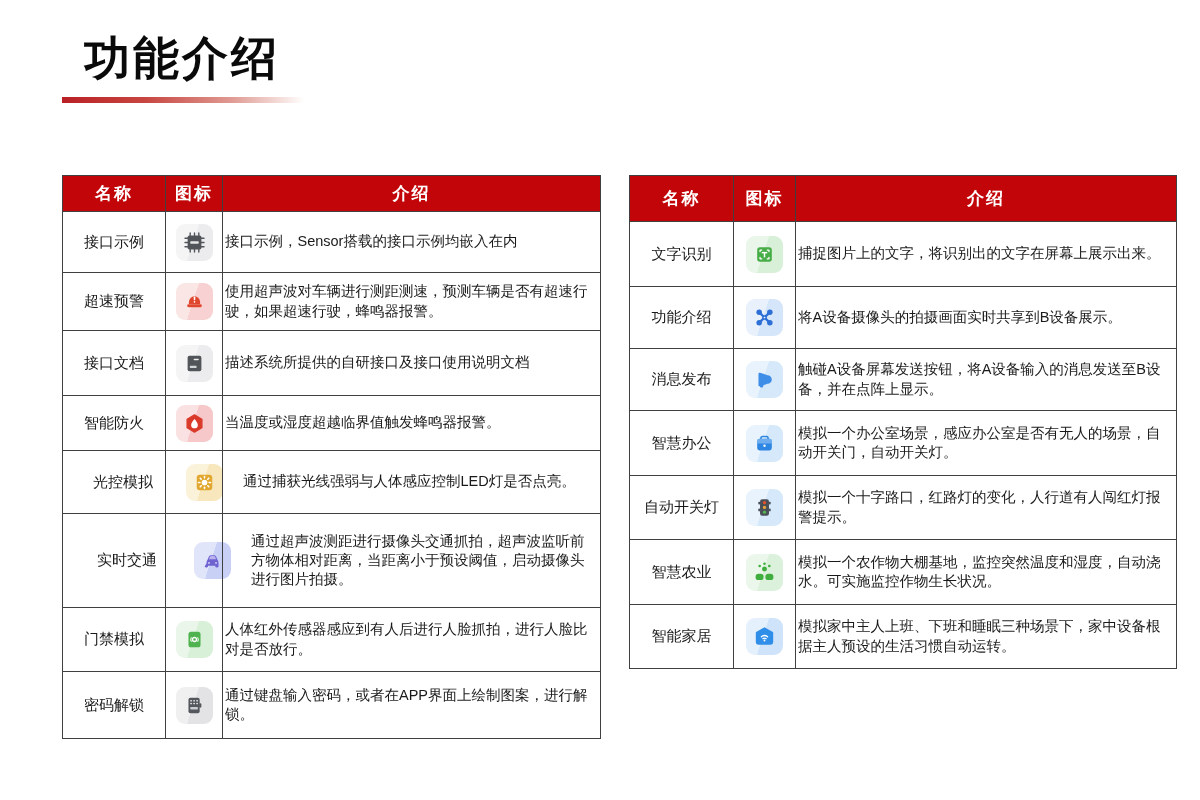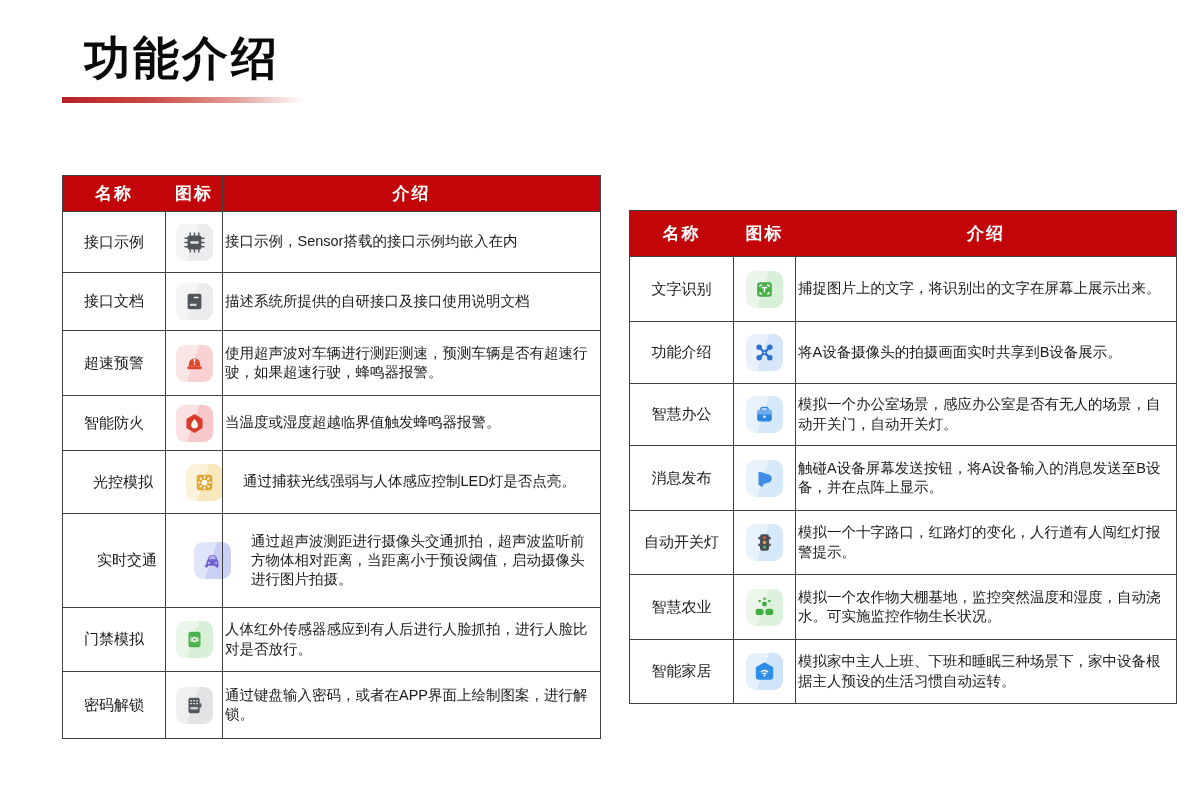--- a/index.html
+++ b/index.html
@@ -10,21 +10,21 @@
   .title{
     position:absolute;left:84px;top:28px;font-size:46px;font-weight:900;
     letter-spacing:3px;color:#0a0a0a;
   }
   .rule{
     position:absolute;left:62px;top:97px;width:242px;height:6px;
     background:linear-gradient(90deg,#b92025 0%,#c84742 35%,#e09a93 70%,#f6e3e0 92%,rgba(255,255,255,0) 100%);
   }
   .tables-row{
     position:absolute;left:62px;top:175px;width:1113px;
-    display:flex;gap:28px;align-items:center;
+    display:flex;gap:28px;align-items:flex-start;
   }
   table.ftable{border-collapse:collapse;table-layout:fixed;background:#fff;}
   #table-0{width:538px;}
   #table-1{width:547px;}
   .ftable th,.ftable td{border:1px solid #404040;}
   .ftable th{
     background:#c20508;color:#ffffff;font-size:17px;font-weight:bold;
     letter-spacing:2px;text-align:center;padding:0;
   }
   #table-0 th{height:35px;}
@@ -99,45 +99,45 @@
                   <line x1="26" y1="23" x2="29" y2="23"></line>
    </g>
    <rect x="10" y="10" width="16" height="16" rx="2" fill="#515459"></rect>
    <rect x="13" y="16.6" width="10" height="2.8" rx="1" fill="#ffffff" opacity="0.85"></rect>
               </svg>
             </div>
           </td>
           <td class="c-desc">接口示例，Sensor搭载的接口示例均嵌入在内</td>
         </tr>
         <tr>
-          <td class="c-name">接口文档</td>
-          <td class="c-icon">
-            <div class="tile" style="--tile-bg: #ececee;">
-              <svg width="31" height="31" viewBox="0 0 36 36">
-   <rect x="10" y="9" width="16" height="18" rx="2.2" fill="#515459"></rect>
-   <rect x="17" y="12.4" width="6" height="1.9" rx="0.9" fill="#ffffff" opacity="0.9"></rect>
-   <rect x="12.5" y="20.6" width="8" height="2.6" rx="0.8" fill="#ffffff" opacity="0.75"></rect>
-              </svg>
-            </div>
-          </td>
-          <td class="c-desc">描述系统所提供的自研接口及接口使用说明文档</td>
-        </tr>
-        <tr>
           <td class="c-name">超速预警</td>
           <td class="c-icon">
             <div class="tile" style="--tile-bg: #f8d2d2;">
               <svg width="31" height="31" viewBox="0 0 36 36">
    <path d="M11.5 21 v-2 a6.5 7 0 0 1 13 0 v2 Z" fill="#e0452e"></path>
    <rect x="17.1" y="12.3" width="1.8" height="4.4" rx="0.9" fill="#ffffff"></rect>
    <circle cx="18" cy="18.4" r="1" fill="#ffffff"></circle>
    <rect x="9.5" y="21.3" width="17" height="3.4" rx="1.7" fill="#e0452e"></rect>
               </svg>
             </div>
           </td>
           <td class="c-desc">使用超声波对车辆进行测距测速，预测车辆是否有超速行驶，如果超速行驶，蜂鸣器报警。</td>
+        </tr>
+        <tr>
+          <td class="c-name">接口文档</td>
+          <td class="c-icon">
+            <div class="tile" style="--tile-bg: #ececee;">
+              <svg width="31" height="31" viewBox="0 0 36 36">
+   <rect x="10" y="9" width="16" height="18" rx="2.2" fill="#515459"></rect>
+   <rect x="17" y="12.4" width="6" height="1.9" rx="0.9" fill="#ffffff" opacity="0.9"></rect>
+   <rect x="12.5" y="20.6" width="8" height="2.6" rx="0.8" fill="#ffffff" opacity="0.75"></rect>
+              </svg>
+            </div>
+          </td>
+          <td class="c-desc">描述系统所提供的自研接口及接口使用说明文档</td>
         </tr>
         <tr>
           <td class="c-name">智能防火</td>
           <td class="c-icon">
             <div class="tile" style="--tile-bg: #f6c8ca;">
               <svg width="31" height="31" viewBox="0 0 36 36">
    <polygon points="18,8 26.6,13 26.6,23 18,28 9.4,23 9.4,13" fill="#d93a29" stroke="#d93a29" stroke-width="1.5" stroke-linejoin="round"></polygon>
    <path d="M18 12.8 c2.6 3.2 3.9 5 3.9 6.9 a3.9 3.9 0 0 1 -7.8 0 c0 -1.9 1.3 -3.7 3.9 -6.9 Z" fill="#ffffff"></path>
               </svg>
             </div>
@@ -266,44 +266,44 @@
                   <circle cx="24.2" cy="24.2" r="3.2"></circle>
      <rect x="15.3" y="15.3" width="5.4" height="5.4" rx="1.7"></rect>
    </g>
    <circle cx="18" cy="18" r="1" fill="#ffffff" opacity="0.9"></circle>
               </svg>
             </div>
           </td>
           <td class="c-desc">将A设备摄像头的拍摄画面实时共享到B设备展示。</td>
         </tr>
         <tr>
+          <td class="c-name">消息发布</td>
+          <td class="c-icon">
+            <div class="tile" style="--tile-bg: #d6e9fb;">
+              <svg width="31" height="31" viewBox="0 0 36 36">
+   <path d="M11 11.4 v13.2 c0 1 0.8 1.6 1.8 1.3 l8.7-2.9 a4.4 4.4 0 0 0 0-10 l-8.7-2.9 c-1-0.3-1.8 0.3-1.8 1.3 Z" fill="#3e8ee8"></path>
+   <rect x="12.6" y="23.6" width="4" height="3.6" rx="1.3" fill="#3e8ee8"></rect>
+              </svg>
+            </div>
+          </td>
+          <td class="c-desc">触碰A设备屏幕发送按钮，将A设备输入的消息发送至B设备，并在点阵上显示。</td>
+        </tr>
+        <tr>
           <td class="c-name">智慧办公</td>
           <td class="c-icon">
             <div class="tile" style="--tile-bg: #d6e9fb;">
               <svg width="31" height="31" viewBox="0 0 36 36">
    <rect x="13.8" y="9.8" width="8.4" height="5.6" rx="2" fill="none" stroke="#2d86e2" stroke-width="1.8"></rect>
    <rect x="9.5" y="12.5" width="17" height="13.5" rx="2.8" fill="#2d86e2"></rect>
    <path d="M9.5 15.3 a2.8 2.8 0 0 1 2.8-2.8 h11.4 a2.8 2.8 0 0 1 2.8 2.8 v2.7 h-17 Z" fill="#7ab5f0" opacity="0.85"></path>
    <circle cx="18" cy="20.6" r="1.5" fill="#ffffff" opacity="0.9"></circle>
               </svg>
             </div>
           </td>
           <td class="c-desc">模拟一个办公室场景，感应办公室是否有无人的场景，自动开关门，自动开关灯。</td>
-        </tr>
-        <tr>
-          <td class="c-name">消息发布</td>
-          <td class="c-icon">
-            <div class="tile" style="--tile-bg: #d6e9fb;">
-              <svg width="31" height="31" viewBox="0 0 36 36">
-   <path d="M11 11.4 v13.2 c0 1 0.8 1.6 1.8 1.3 l8.7-2.9 a4.4 4.4 0 0 0 0-10 l-8.7-2.9 c-1-0.3-1.8 0.3-1.8 1.3 Z" fill="#3e8ee8"></path>
-   <rect x="12.6" y="23.6" width="4" height="3.6" rx="1.3" fill="#3e8ee8"></rect>
-              </svg>
-            </div>
-          </td>
-          <td class="c-desc">触碰A设备屏幕发送按钮，将A设备输入的消息发送至B设备，并在点阵上显示。</td>
         </tr>
         <tr>
           <td class="c-name">自动开关灯</td>
           <td class="c-icon">
             <div class="tile" style="--tile-bg: #d6e9fb;">
               <svg width="31" height="31" viewBox="0 0 36 36">
    <g fill="#4a4e57">
      <rect x="10.8" y="11.2" width="2.2" height="3.2" rx="1"></rect>
                   <rect x="23" y="11.2" width="2.2" height="3.2" rx="1"></rect>
      <rect x="10.8" y="19.2" width="2.2" height="3.2" rx="1"></rect>

